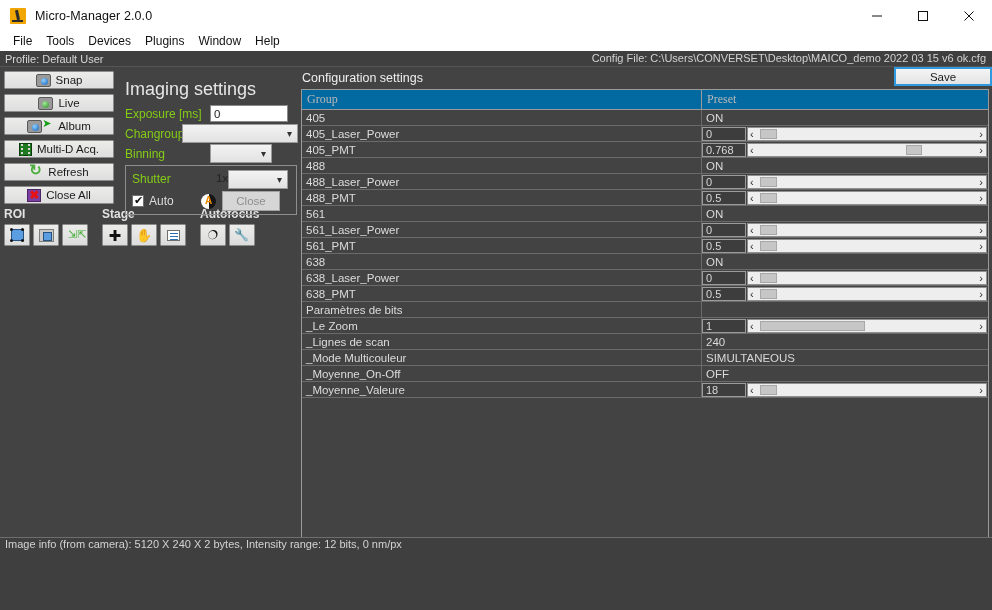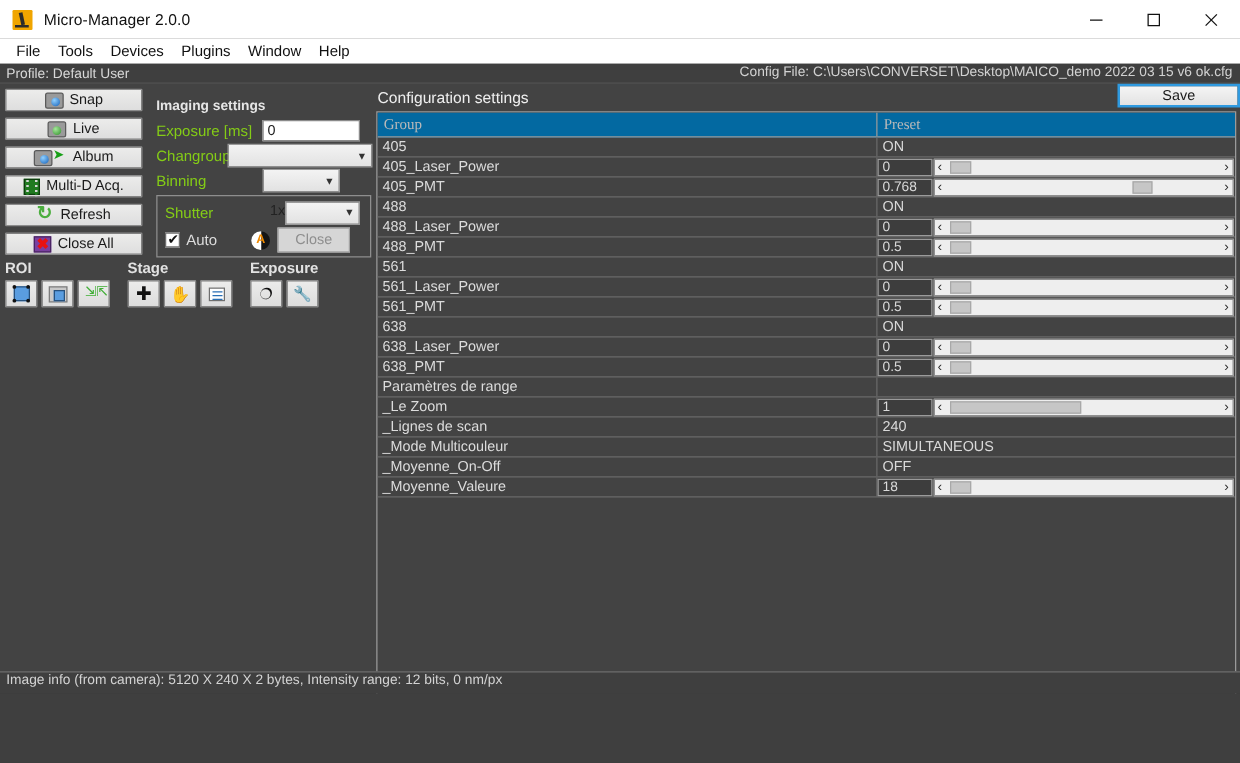--- a/index.html
+++ b/index.html
@@ -144,21 +144,21 @@
   .gl-list::after{content:'';position:absolute;left:2px;top:2px;width:8px;height:1px;background:#2a6fb5;
     box-shadow:0 3px 0 #2a6fb5, 0 6px 0 #2a6fb5;}
   .gl-bino::after{content:'\1F53F';font-size:12px;color:#111;}
   .gl-wrench::after{content:'\1F527';font-size:12px;}
 
   
   #imaging {
     position: absolute; left: 118px; top: 12px; width: 180px;
   }
   #imaging h3 {
-    margin: 0 0 4px 7px; font-size: 11px; font-weight: bold; color: #e6e6e6;
+    margin: 0 0 4px 7px; font-size: 18px; font-weight: normal; color: #e6e6e6;
   }
   .irow { display:flex; align-items:center; height: 19px; margin-bottom: 1px; }
   .ilabel { font-size: 12px; color: #84cc16; padding-left: 7px; width: 92px; flex:none;}
   .ival {
     height: 17px; background: #ffffff; border: 1px solid #8a8a8a;
     font-size: 11.5px; color: #222; padding: 1px 3px; display:flex; align-items:center;
   }
   .combo {
     height: 19px; background: linear-gradient(#f3f3f3,#e2e2e2);
     border: 1px solid #9a9a9a; display:flex; align-items:center; justify-content:flex-end;
@@ -370,21 +370,21 @@
       <div class="grp-title" style="margin-left:0">Stage</div>
       <div class="ibtn-row">
         <div class="ibtn gl-move"></div>
         <div class="ibtn gl-hand"></div>
         <div class="ibtn">
             <span class="gl-list"></span>
           </div>
       </div>
     </div>
     <div>
-      <div class="grp-title" style="margin-left:0">Exposure</div>
+      <div class="grp-title" style="margin-left:0">Autofocus</div>
       <div class="ibtn-row">
         <div class="ibtn gl-bino"></div>
         <div class="ibtn gl-wrench"></div>
       </div>
     </div>
   </div>
 
   <div id="imaging">
     <h3>Imaging settings</h3>
 
@@ -544,21 +544,21 @@
             <div class="td-preset">
               <span class="val-input">0.5</span>
               <span class="slider">
                 <span class="sl-left">‹</span>
                 <span class="thumb" style="width: 7%; left: calc(1% + 10px);"></span>
                 <span class="sl-right">›</span>
               </span>
             </div>
           </div>
           <div class="trow">
-            <div class="td-group">Paramètres de range</div>
+            <div class="td-group">Paramètres de bits</div>
             <div class="td-preset"></div>
           </div>
           <div class="trow">
             <div class="td-group">_Le Zoom</div>
             <div class="td-preset">
               <span class="val-input">1</span>
               <span class="slider">
                 <span class="sl-left">‹</span>
                 <span class="thumb" style="width: 44%; left: calc(1% + 10px);"></span>
                 <span class="sl-right">›</span>

